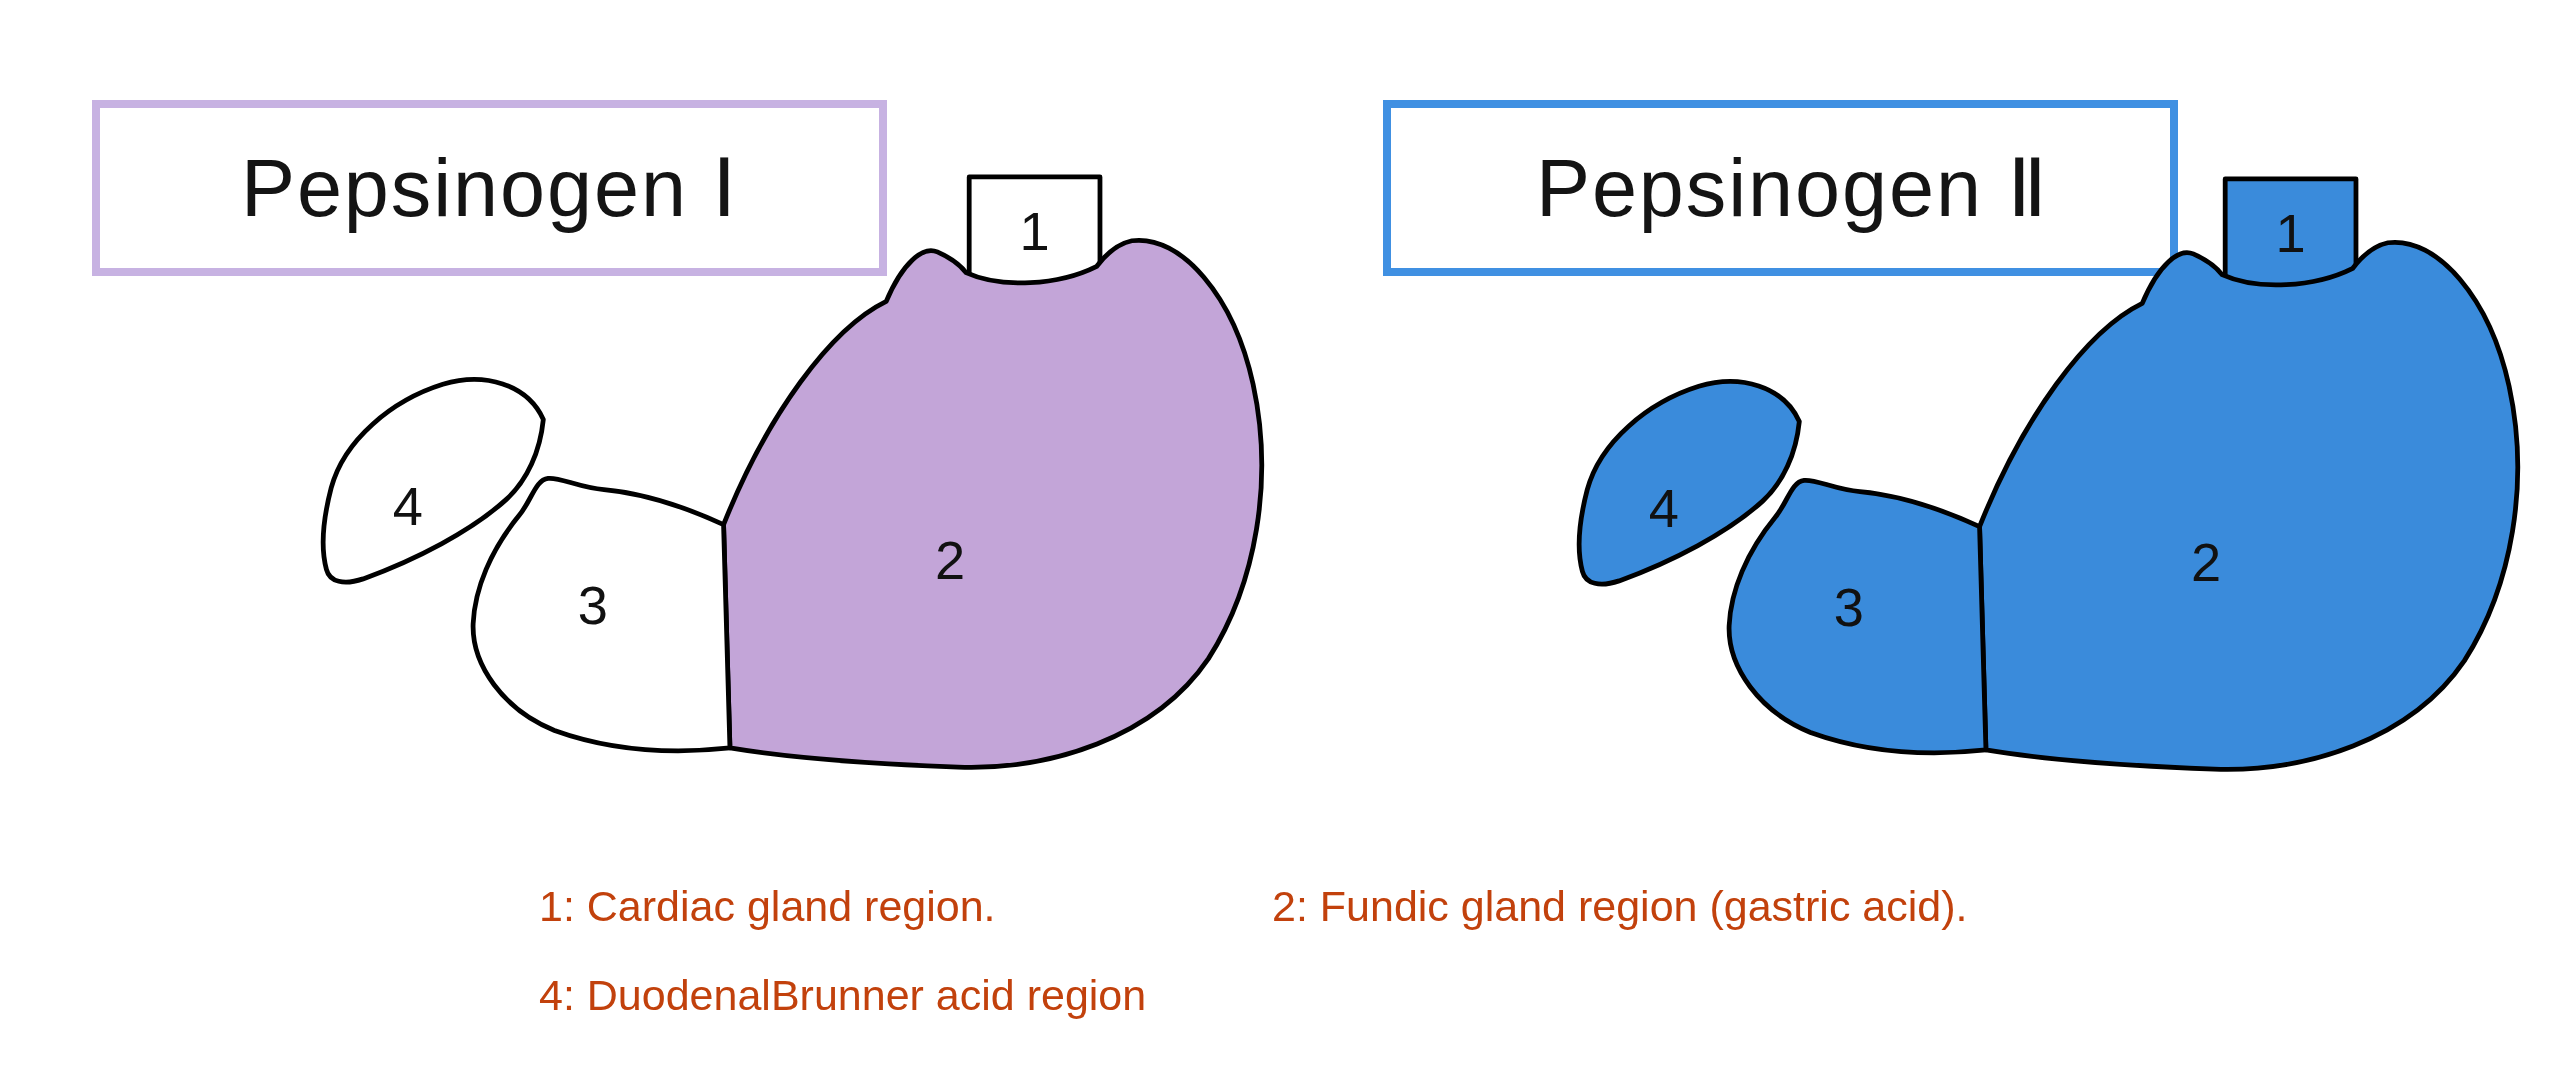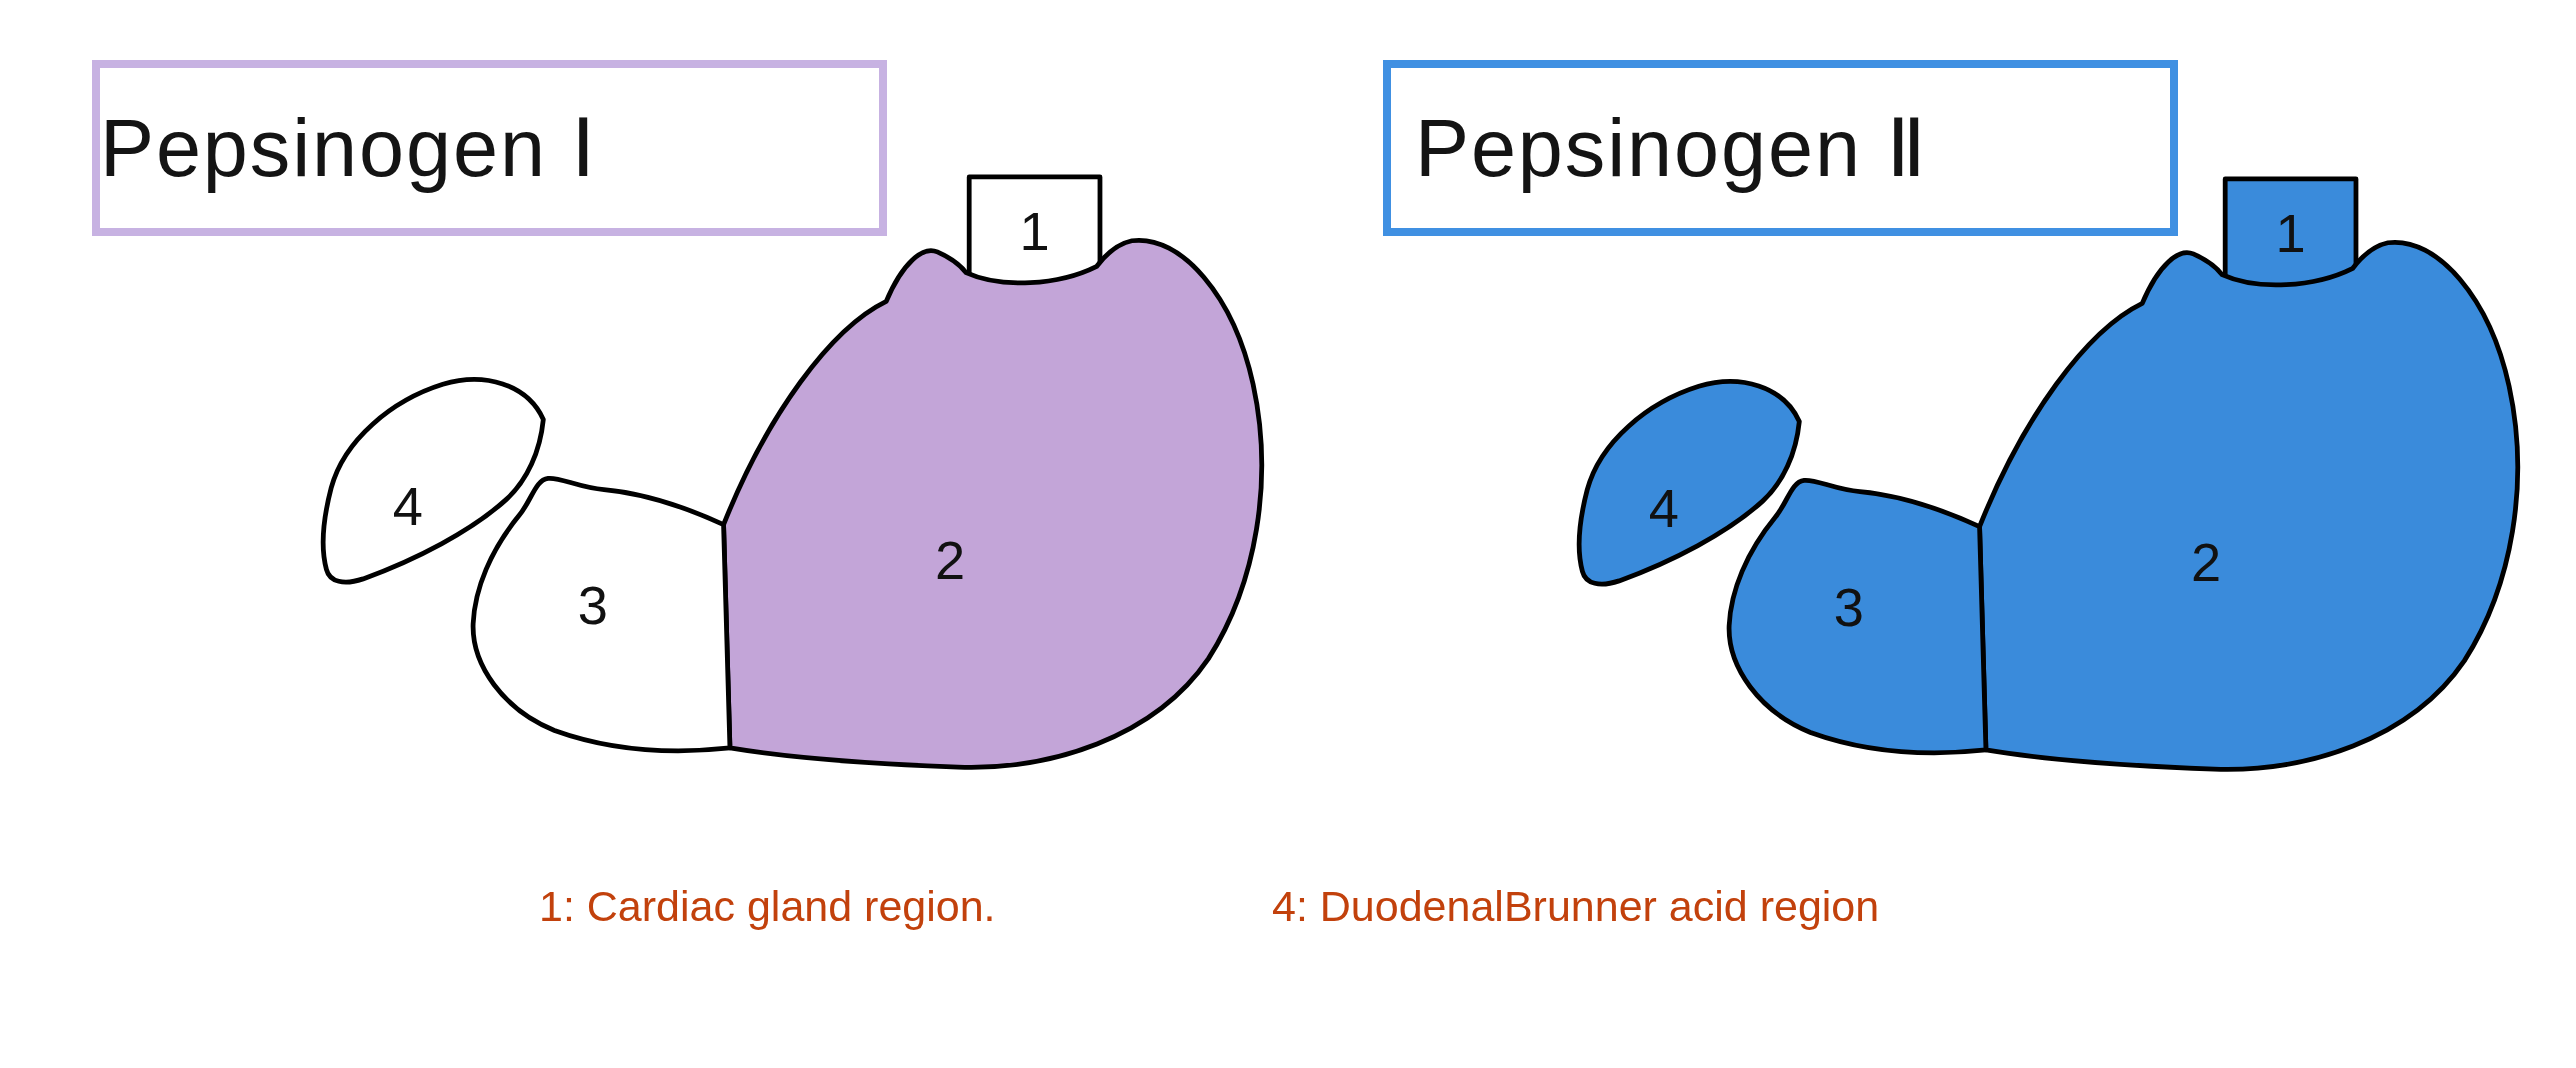--- a/index.html
+++ b/index.html
@@ -8,21 +8,21 @@
     background:#ffffff;
     font-family:"Liberation Sans","DejaVu Sans",sans-serif;
     position:relative;
     overflow:hidden;
   }
   .title-box {
     position:absolute;
     width:795px; height:176px;
     border:8.5px solid #cccccc;
     background:#ffffff;
-    display:flex; align-items:center; justify-content:flex-start;
+    display:flex; align-items:center; justify-content:center;margin-top:40px;
   }
   .title-box .title {
     font-size:81px;
     color:#141414;
     letter-spacing:1.9px;
     white-space:nowrap;
   }
   .title-box.panel-1 { left:92px;  top:60px; }
   .title-box.panel-2 { left:1383px; top:60px; }
   .stomach { position:absolute; width:989px; height:638px; }
@@ -127,15 +127,16 @@
            C 135 200, 143 182, 145 162
            Z" fill="#3a8bdb"></path>
   <text x="453" y="56">1</text>
   <text x="400" y="262">2</text>
   <text x="176" y="290">3</text>
   <text x="60" y="228">4</text>
 </svg>
 
 <div class="legend">
   <span>1: Cardiac gland region.</span>
+  <span>2: Fundic gland region (gastric acid).</span>
   <span>4: DuodenalBrunner acid region</span>
 </div>
 
 
 </body></html>

